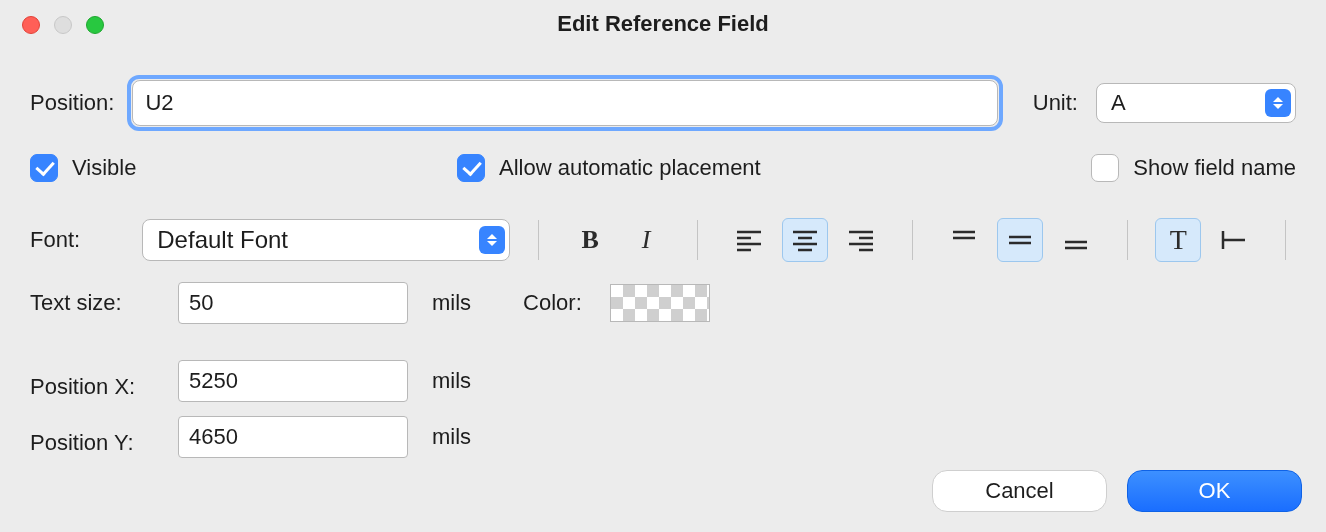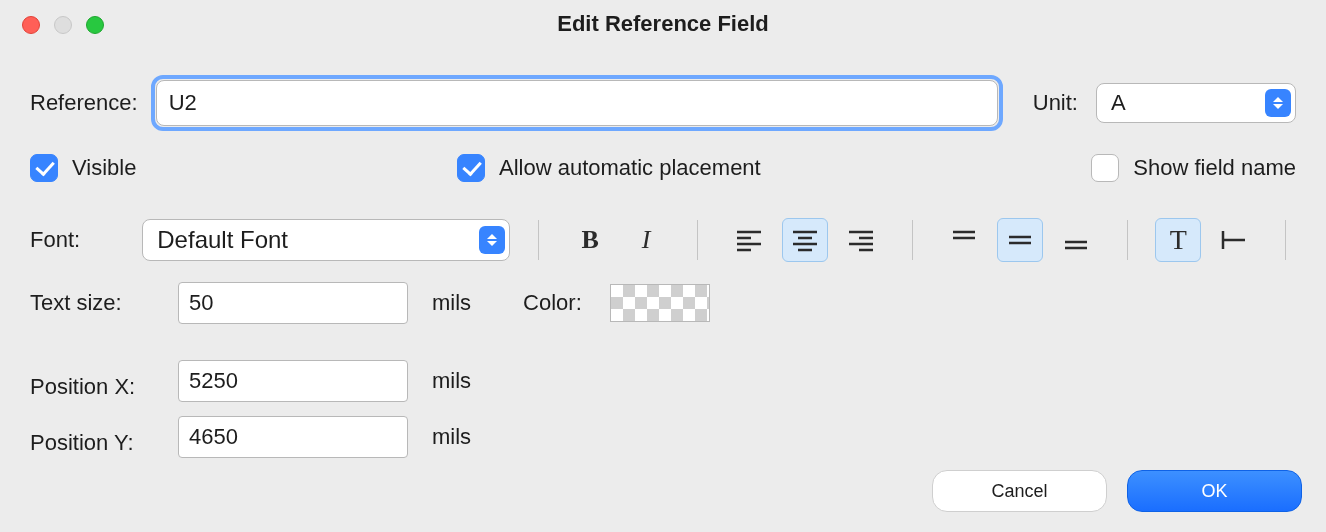--- a/index.html
+++ b/index.html
@@ -154,21 +154,21 @@
   
   .row5{margin-top:36px;gap:18px;}
   .row6{margin-top:14px;gap:18px;}
   .pos-lbl{width:130px;margin-top:12px;}
 
   
   .buttons{
     position:absolute;right:24px;bottom:20px;display:flex;gap:20px;
   }
   .btn{
-    width:175px;height:42px;border-radius:15px;font-size:18px;
+    width:175px;height:42px;border-radius:15px;font-size:22px;
     display:flex;align-items:center;justify-content:center;
     cursor:default;user-select:none;
   }
   .btn.cancel{background:#ffffff;border:1px solid #cfcfcf;}
   .btn.ok{
     color:#fff;
     background:linear-gradient(to bottom,var(--ok-btn-grad1),var(--ok-btn-grad2));
     border:1px solid #0f62e6;
   }
 </style>
@@ -180,21 +180,21 @@
     <div class="tl red"></div>
     <div class="tl amber"></div>
     <div class="tl green"></div>
   </div>
   <div class="title">Edit Reference Field</div>
 </div>
 
 <div class="content">
 
   <div class="row row1">
-    <span class="label">Reference:</span>
+    <span class="label">Position:</span>
     <div class="ref-wrap">
       <div class="focus-ring"></div>
       <input class="ref-input" type="text" value="U2" style="">
     </div>
     <span class="label unit-label">Unit:</span>
     <div class="unit-select">
       <span>A</span>
       <div class="stepper">
         <div class="arr up"></div>
           <div class="arr down"></div>

